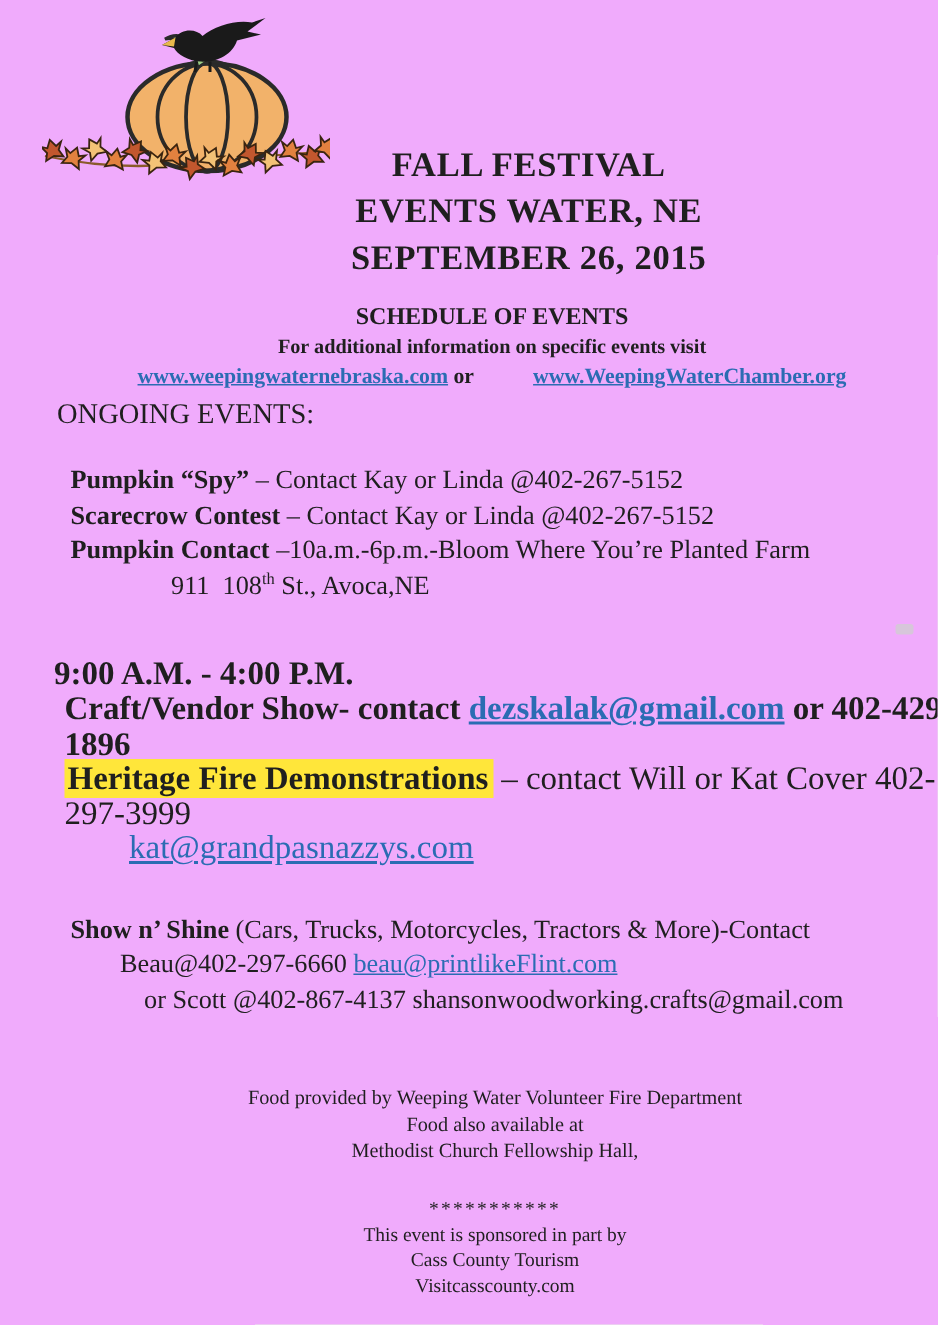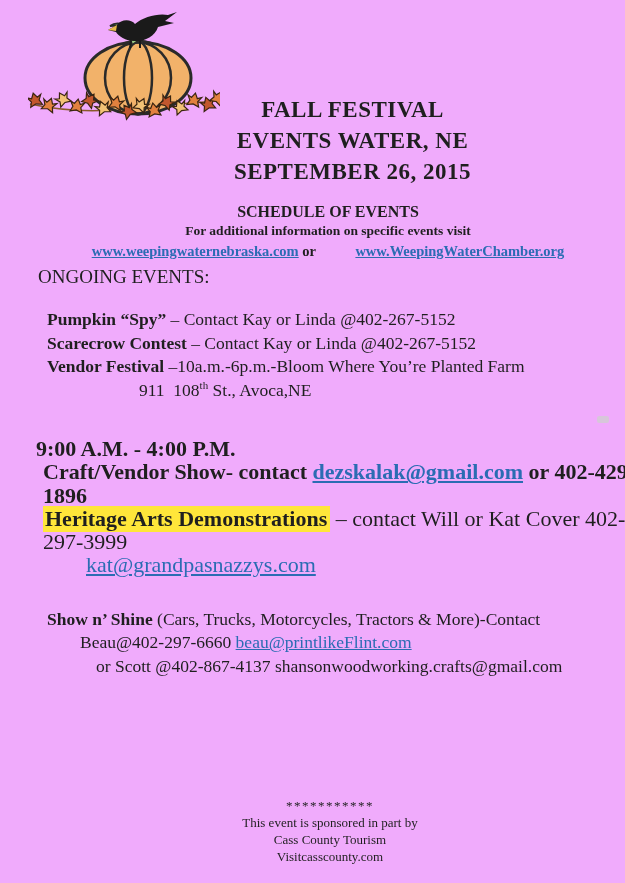--- a/index.html
+++ b/index.html
@@ -16,21 +16,21 @@
   #art{left:28px;top:8px;width:192px;height:118px;}
   #title-block{left:80px;top:94px;width:545px;font-size:23px;line-height:31px;font-weight:bold;letter-spacing:.5px;}
   #schedule-block{left:28px;top:203px;width:600px;line-height:18px;}
   #schedule-heading{font-size:16px;font-weight:bold;}
   #schedule-sub{font-size:13.5px;font-weight:bold;margin-top:1px;}
   #schedule-links{font-size:14.5px;font-weight:bold;margin-top:2px;}
   a.doclink{text-decoration:underline;cursor:pointer;}
   
   #ongoing-heading{left:38px;top:266px;font-size:19px;font-weight:normal;}
   #ongoing-list{left:47px;top:308px;font-size:17.5px;line-height:23.5px;}
-  #ongoing-address{margin-left:92px;}
+  #ongoing-address{margin-left:67px;}
   sup{font-size:11px;vertical-align:super;line-height:0;}
   
   #session1{left:36px;top:437px;font-size:22px;line-height:23.3px;}
   #session2{left:35px;top:608px;font-size:17.5px;line-height:23.3px;}
   .ind7{padding-left:7px;}
   .ind12{padding-left:12px;}
   .ind45{padding-left:45px;}
   .ind50{padding-left:50px;}
   .ind61{padding-left:61px;}
   .hl{padding:0 3px 1px 2px;}
@@ -126,37 +126,42 @@
     <div id="schedule-heading">SCHEDULE OF EVENTS</div>
     <div id="schedule-sub">For additional information on specific events visit</div>
     <div id="schedule-links"><a class="doclink" style="color: rgb(43, 108, 179);">www.weepingwaternebraska.com</a><span class="ws-pre"> or </span><a class="doclink" style="color: rgb(43, 108, 179); margin-left: 36px;">www.WeepingWaterChamber.org</a></div>
   </div>
 
   <div id="ongoing-heading" class="abs">ONGOING EVENTS:</div>
 
   <div id="ongoing-list" class="abs">
     <div><span class="b">Pumpkin “Spy”</span><span> – Contact Kay or Linda @402-267-5152</span></div>
     <div><span class="b">Scarecrow Contest</span><span> – Contact Kay or Linda @402-267-5152</span></div>
-    <div><span class="b">Vendor Festival</span><span> –10a.m.-6p.m.-Bloom Where You’re Planted Farm</span></div>
+    <div><span class="b">Pumpkin Contact</span><span> –10a.m.-6p.m.-Bloom Where You’re Planted Farm</span></div>
     <div id="ongoing-address"><span class="ws-pre">911  108</span><sup>th</sup><span> St., Avoca,NE</span></div>
   </div>
 
   <div id="session1" class="abs">
     <div class="b">9:00 A.M. - 4:00 P.M.</div>
     <div class="ind7"><span class="b">Craft/Vendor Show- contact </span><a class="doclink b" style="color: rgb(43, 108, 179);">dezskalak@gmail.com</a><span class="b"> or 402-429-1896</span></div>
-    <div class="ind7"><span class="b hl" style="background: rgb(255, 230, 58);">Heritage Arts Demonstrations</span><span> – contact Will or Kat Cover 402-297-3999</span></div>
+    <div class="ind7"><span class="b hl" style="background: rgb(255, 230, 58);">Heritage Fire Demonstrations</span><span> – contact Will or Kat Cover 402-297-3999</span></div>
     <div class="ind50"><a class="doclink" style="color: rgb(43, 108, 179);">kat@grandpasnazzys.com</a></div>
   </div>
 
   <div id="session2" class="abs">
     <div class="ind12"><span class="b">Show n’ Shine</span><span> (Cars, Trucks, Motorcycles, Tractors &amp; More)-Contact</span></div>
     <div class="ind45"><span class="ws-pre">Beau@402-297-6660 </span><a class="doclink" style="color: rgb(43, 108, 179);">beau@printlikeFlint.com</a></div>
     <div class="ind61">or Scott @402-867-4137 shansonwoodworking.crafts@gmail.com</div>
   </div>
 
+  <div id="food-block" class="abs center">
+    <div>Food provided by Weeping Water Volunteer Fire Department</div>
+    <div>Food also available at</div>
+    <div>Methodist Church Fellowship Hall,</div>
+  </div>
 
   <div id="sponsor-block" class="abs center">
     <div id="sponsor-stars">***********</div>
     <div>This event is sponsored in part by</div>
     <div>Cass County Tourism</div>
     <div>Visitcasscounty.com</div>
   </div>
 
   <div id="artifact" class="abs"></div>
 

